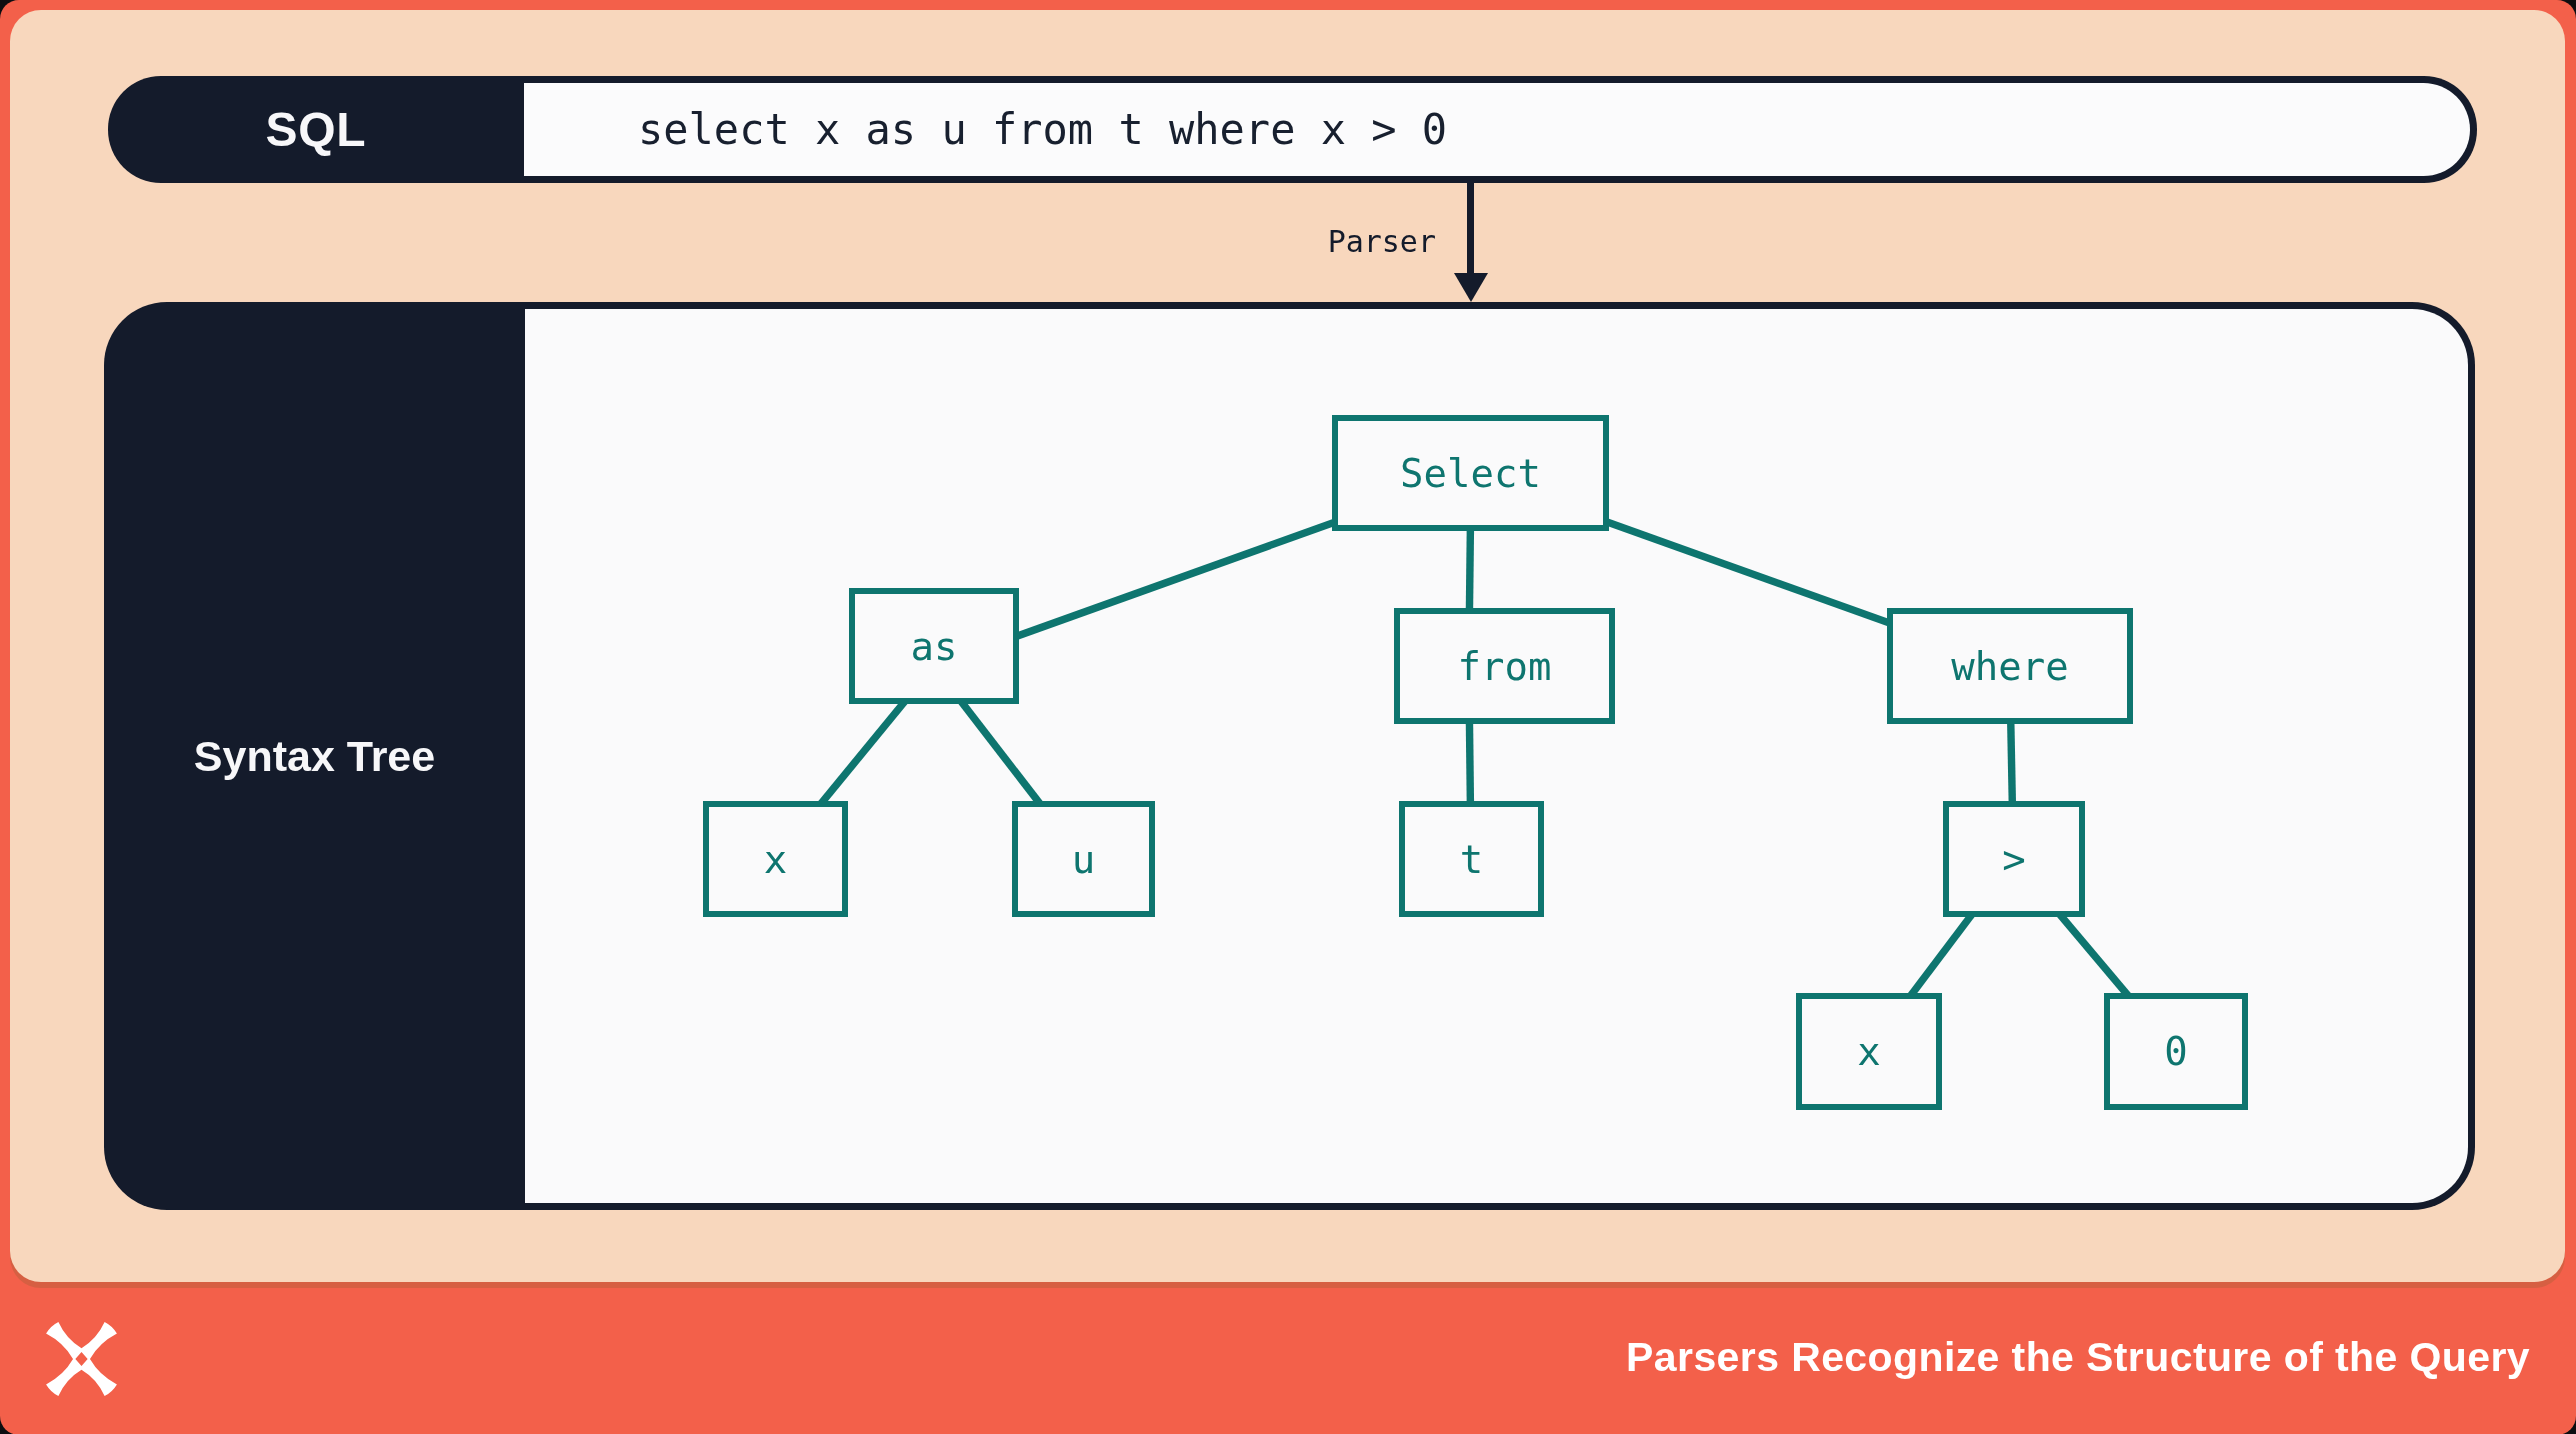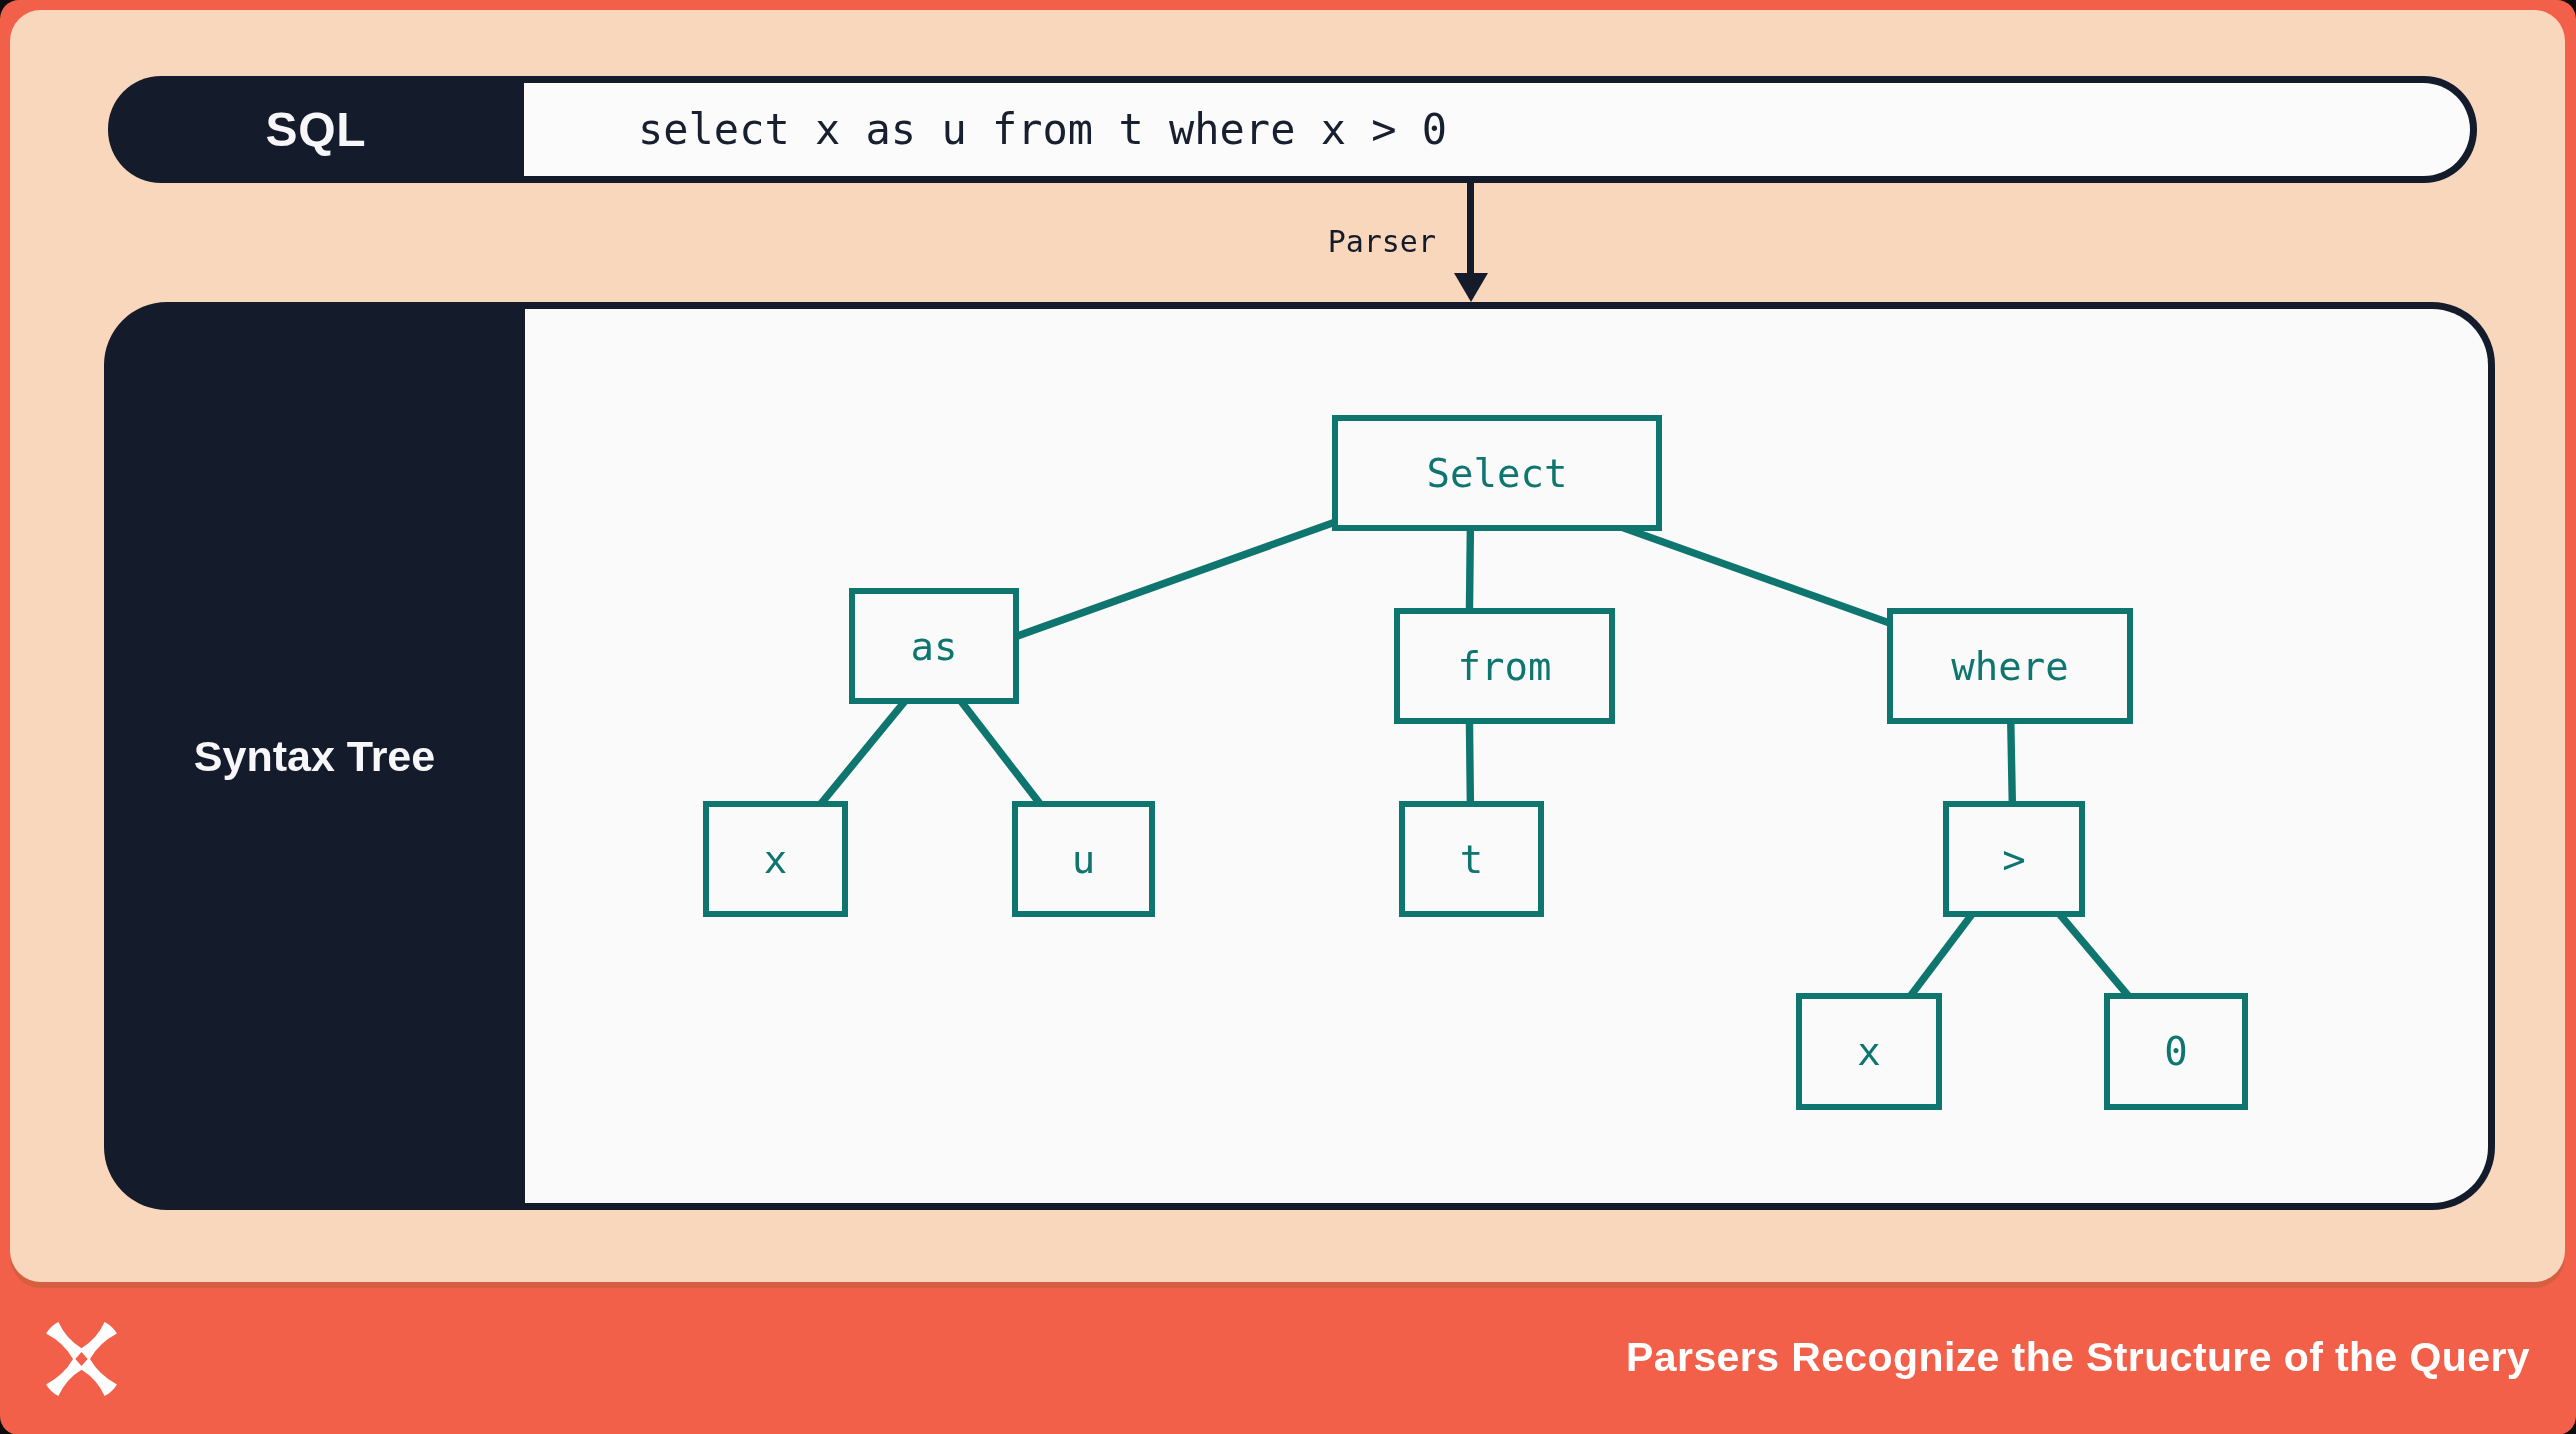--- a/index.html
+++ b/index.html
@@ -42,39 +42,39 @@
     border-left:17px solid transparent;border-right:17px solid transparent;
     border-top:29px solid #141B2B;
   }
   .parser-label{
     position:absolute;right:1140px;top:224px;
     font-family:"DejaVu Sans Mono",monospace;font-size:30px;color:#141B2B;
   }
   
   .tree-panel{
     position:absolute;left:104px;top:302px;width:2371px;height:908px;
-    background:#141B2B;border-radius:63px;padding-left:20px;
+    background:#141B2B;border-radius:63px;
   }
   .tree-white{
     position:absolute;left:421px;top:7.4px;right:7.4px;bottom:7.4px;
     background:#FAFAFB;border-radius:0 56px 56px 0;
   }
   .sidebar-label{
     position:absolute;left:0;top:0;width:421px;height:100%;
     display:flex;align-items:center;justify-content:center;
     color:#F7F7F9;font-size:43px;font-weight:bold;
   }
   .tree-svg{position:absolute;left:104px;top:302px;width:2371px;height:908px;}
   .node{
     position:absolute;box-sizing:border-box;
     background:#FAFAFB;border:6.7px solid #0E756F;
     display:flex;align-items:center;justify-content:center;
     font-family:"DejaVu Sans Mono",monospace;font-size:39px;color:#0E756F;
   }
-  .n-select{left:1332px;top:415px;width:330px;height:116px;}
+  .n-select{left:1332px;top:415px;width:277px;height:116px;}
   .n-as{left:849px;top:588px;width:170px;height:116px;}
   .n-from{left:1358px;top:608px;width:221px;height:116px;margin-left:36px;}
   .n-where{left:1887px;top:608px;width:246px;height:116px;}
   .n-x1{left:703px;top:801px;width:145px;height:116px;}
   .n-u{left:1012px;top:801px;width:143px;height:116px;}
   .n-t{left:1399px;top:801px;width:145px;height:116px;}
   .n-gt{left:1943px;top:801px;width:142px;height:116px;}
   .n-x2{left:1796px;top:993px;width:146px;height:117px;}
   .n-zero{left:2104px;top:993px;width:144px;height:117px;}
   

